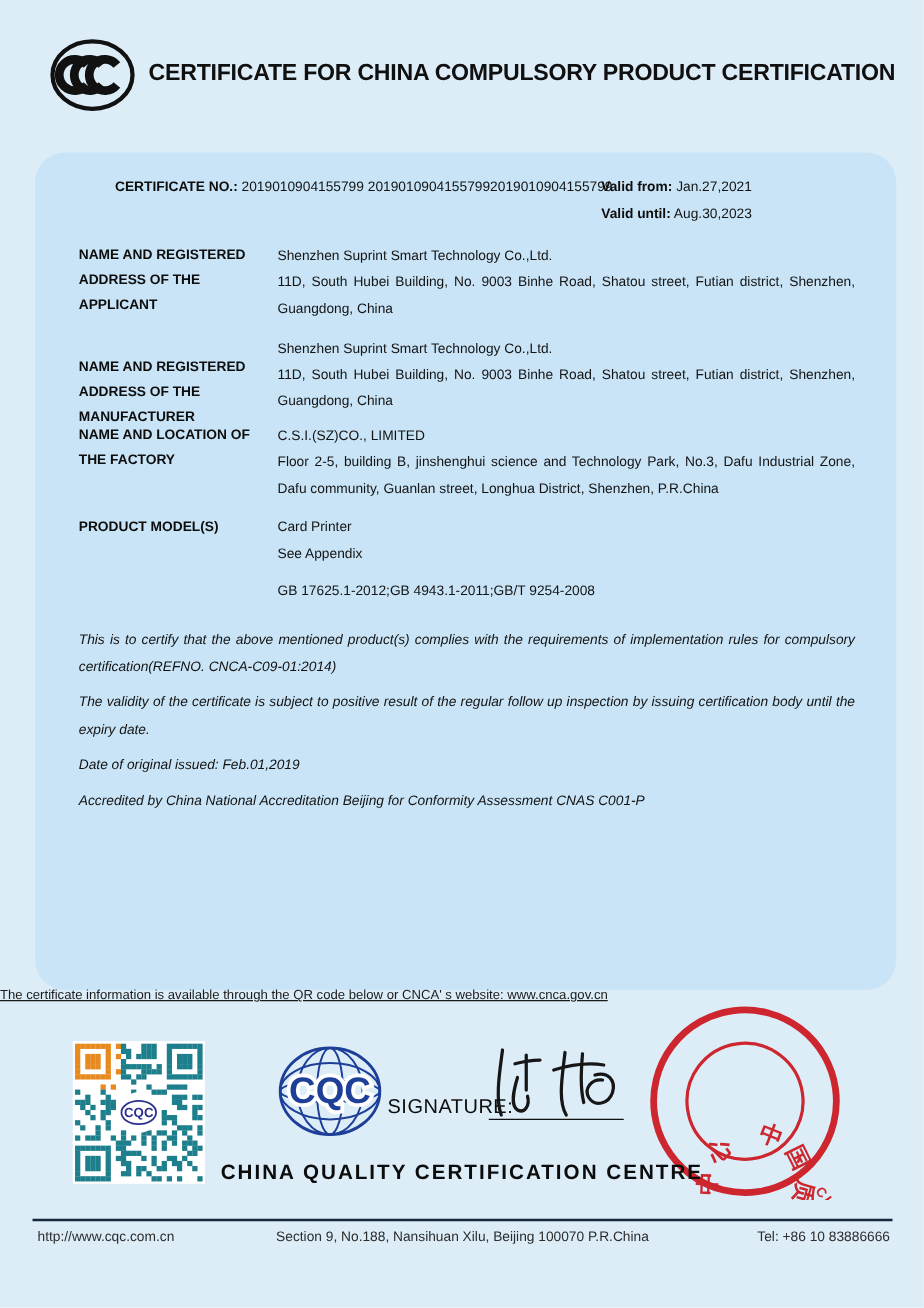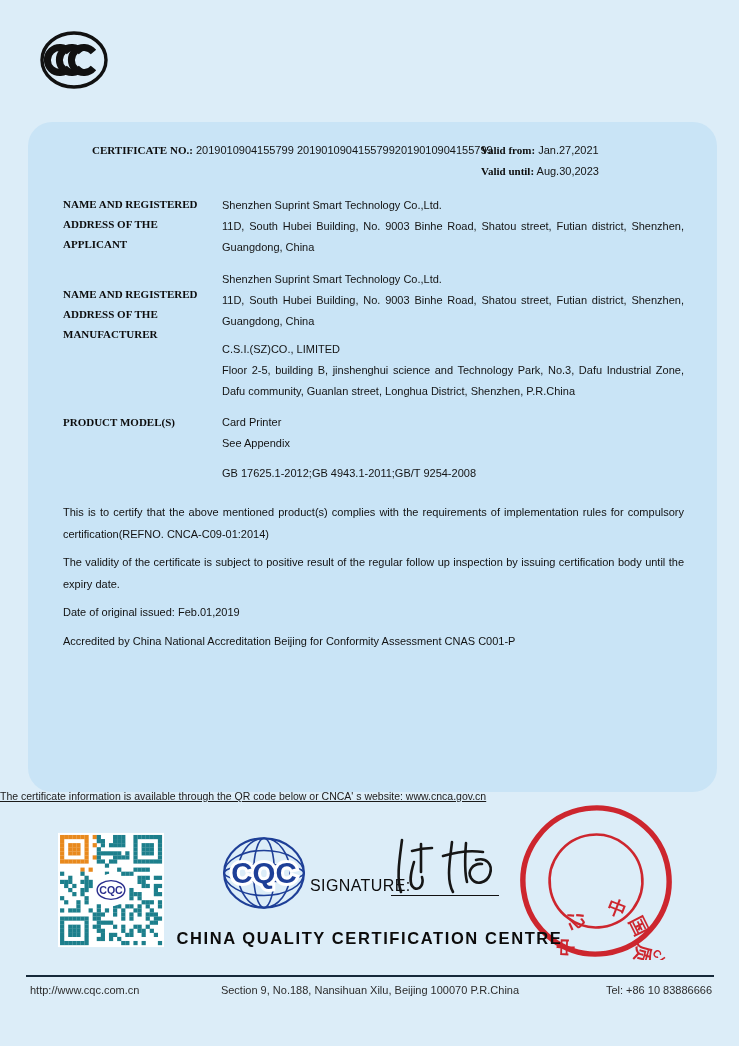--- a/index.html
+++ b/index.html
@@ -14,29 +14,29 @@
   .hdr-title{
     position:absolute;left:112px;right:16px;top:47px;
     text-align:center;font-size:18.5px;font-weight:700;letter-spacing:-0.2px;color:#101010;
   }
   
   .panel{
     position:absolute;left:28px;top:122px;width:689px;height:670px;
     background:#c9e4f6;border-radius:24px;font-size:11px;line-height:21px;
   }
   .abs{position:absolute;}
-  .lbl{font-weight:700;color:#0d0d0d;line-height:20px;font-family:Liberation Serif, serif;}
+  .lbl{font-weight:700;color:#0d0d0d;line-height:20px;}
   .val{color:#141414;}
   .certno-row{left:64px;top:18px;}
   .certno-row .lbl,.certno-row .val{display:inline;}
   .valid-col{left:453px;top:18px;}
   .valid-col div{margin-bottom:0;line-height:20.5px;}
   .sec-label{left:35px;width:155px;}
   .sec-value{left:194px;width:462px;text-align:justify;}
-  .statements{left:35px;top:380px;width:621px;}
+  .statements{left:35px;top:380px;width:621px;font-style:italic;}
   .statements p{margin:0 0 0 0;line-height:21.5px;text-align:justify;}
   .statements p + p{margin-top:7px;}
   
   .note{
     position:absolute;left:0;right:0;top:790px;text-align:left;
     font-size:10.5px;color:#1b1b1b;text-decoration:underline;
   }
   
   .qr-wrap{position:absolute;left:58px;top:831px;width:106px;height:118px;}
   .cqc-logo{position:absolute;left:220px;top:834px;width:88px;height:78px;}
@@ -61,20 +61,21 @@
 <div class="page">
 
   <svg class="hdr-logo" viewBox="0 0 80 72">
     <ellipse cx="38" cy="37" rx="32" ry="27" fill="none" stroke="#111" stroke-width="3.4"></ellipse>
     <g fill="none" stroke="#111" stroke-width="7">
       <path d="M 33.5,29 A 12.5,12.5 0 1 0 33.5,45"></path>
       <path d="M 45.5,29 A 12.5,12.5 0 1 0 45.5,45"></path>
       <path d="M 57.5,29 A 12.5,12.5 0 1 0 57.5,45"></path>
     </g>
   </svg>
+  <div class="hdr-title">CERTIFICATE FOR CHINA COMPULSORY PRODUCT CERTIFICATION</div>
 
   <div class="panel">
 
     <div class="abs certno-row">
       <span class="lbl">CERTIFICATE NO.:</span>
       <span class="val">2019010904155799</span>&nbsp;<span class="val" hidden="">2019010904155799</span><span class="val">2019010904155799</span>
     </div>
 
     <div class="abs valid-col">
       <div>
@@ -92,20 +93,21 @@
       <div>Shenzhen Suprint Smart Technology Co.,Ltd.</div>
       <div>11D, South Hubei Building, No. 9003 Binhe Road, Shatou street, Futian district, Shenzhen, Guangdong, China</div>
     </div>
 
     <div class="abs lbl sec-label" style="top:162px;">NAME AND REGISTERED ADDRESS OF THE MANUFACTURER</div>
     <div class="abs val sec-value" style="top:147px;">
       <div>Shenzhen Suprint Smart Technology Co.,Ltd.</div>
       <div>11D, South Hubei Building, No. 9003 Binhe Road, Shatou street, Futian district, Shenzhen, Guangdong, China</div>
     </div>
 
+    <div class="abs lbl sec-label" style="top:216px;">NAME AND LOCATION OF THE FACTORY</div>
     <div class="abs val sec-value" style="top:217px;">
       <div>C.S.I.(SZ)CO., LIMITED</div>
       <div>Floor 2-5, building B, jinshenghui science and Technology Park, No.3, Dafu Industrial Zone, Dafu community, Guanlan street, Longhua District, Shenzhen, P.R.China</div>
     </div>
 
     <div class="abs lbl sec-label" style="top:290px;">PRODUCT MODEL(S)</div>
     <div class="abs val sec-value" style="top:290px;text-align:left;">
       <div>Card Printer</div>
       <div>See Appendix</div>
     </div>

